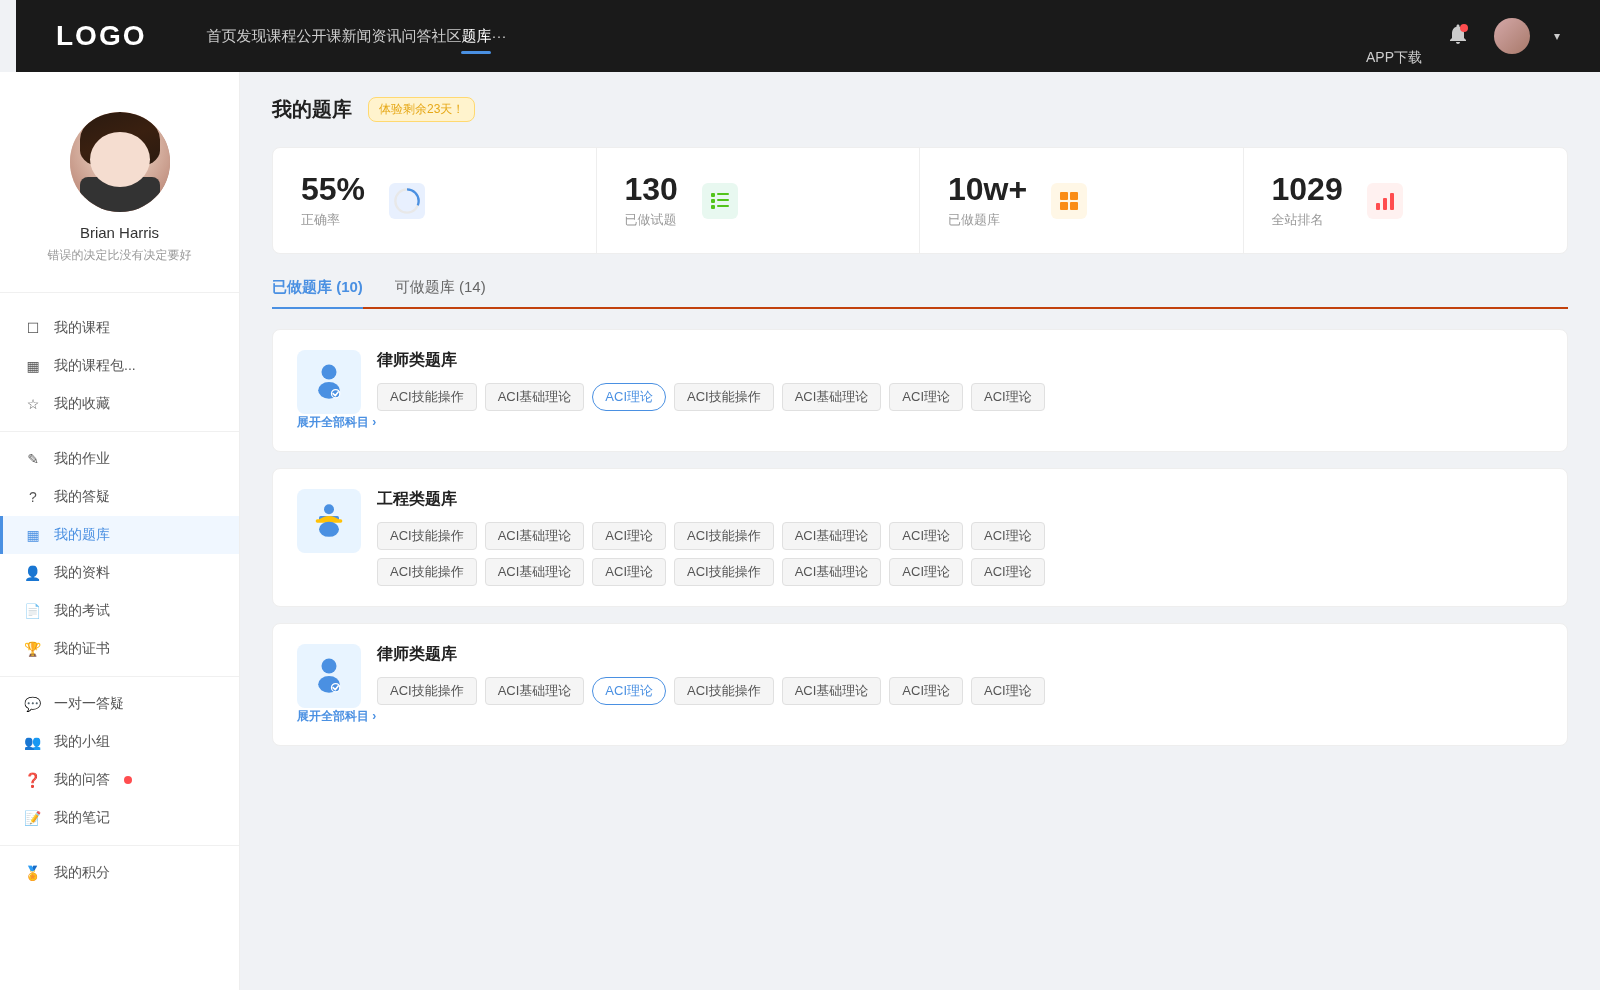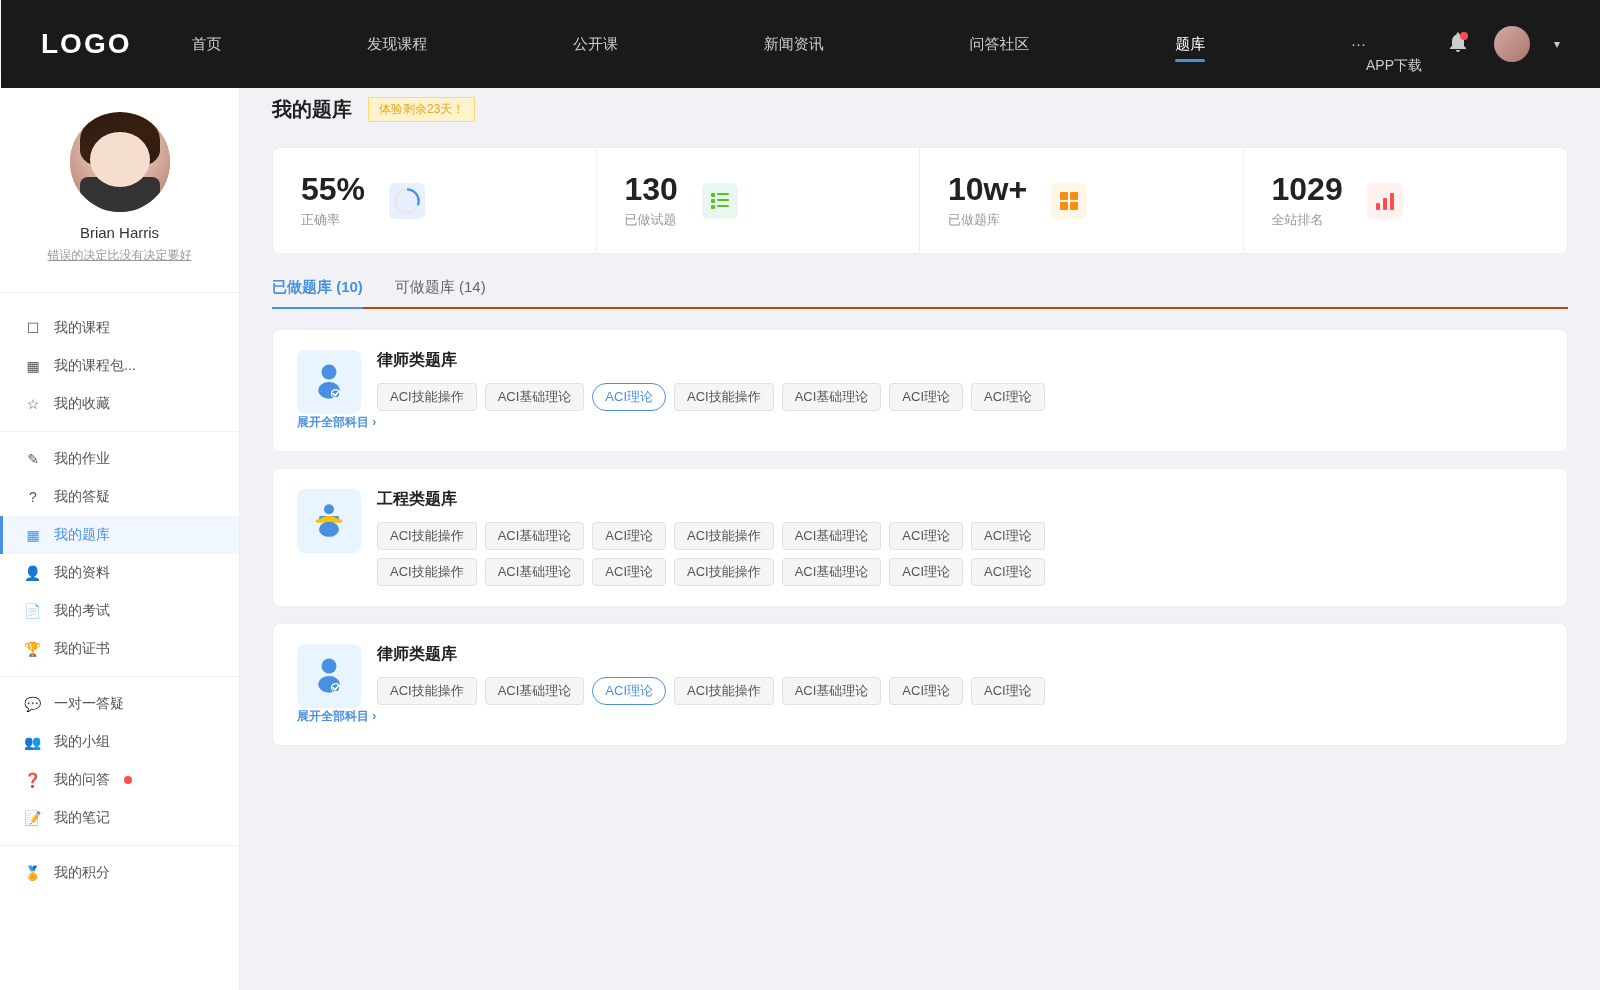--- a/index.html
+++ b/index.html
@@ -1,39 +1,38 @@
 <!DOCTYPE html>
 <html><head>
   <meta charset="utf-8">
   <style>
     * { box-sizing: border-box; margin: 0; padding: 0; }
     body { font-family: -apple-system, BlinkMacSystemFont, 'PingFang SC', 'Microsoft YaHei', sans-serif; background: #f0f2f5; min-height: 990px; }
 
     
     .navbar {
       background: #1a1a1a;
-      height: 88px;
+      height: 72px;
       display: flex;
       align-items: center;
       padding: 11px 40px;
       position: fixed;
-      top: 0; left: 1px; right: 0;
+      top: 0; left: 16px; right: 0;
       z-index: 100;
     }
     .nav-logo {
       color: white;
       font-size: 28px;
       font-weight: bold;
       letter-spacing: 2px;
       margin-right: 60px;
     }
     .nav-links {
       display: flex;
       flex: 1;
-      justify-content: space-between;
     }
     .nav-link {
       color: #ccc;
       font-size: 15px;
       cursor: pointer;
       padding: 4px 0;
       position: relative;
     }
     .nav-link.active {
       color: white;
@@ -119,21 +118,20 @@
     .sidebar-name {
       font-size: 15px;
       font-weight: 500;
       color: #333;
       margin-bottom: 6px;
     }
     .sidebar-motto {
       font-size: 12px;
       color: #999;
       text-align: center;
-      text-decoration: underline;
     }
     .sidebar-menu {
       padding: 16px 0;
     }
     .menu-item {
       display: flex;
       align-items: center;
       padding: 10px 24px;
       gap: 12px;
       cursor: pointer;
@@ -186,21 +184,21 @@
     .page-title {
       font-size: 20px;
       font-weight: 600;
       color: #222;
     }
     .trial-badge {
       background: #fff3cd;
       color: #e6a817;
       font-size: 12px;
       padding: 3px 10px;
-      border-radius: 0;
+      border-radius: 8px;
       border: 1px solid #ffd970;
     }
 
     
     .stats-row {
       display: grid;
       grid-template-columns: repeat(4, 1fr);
       gap: 0;
       background: #fff;
       border-radius: 8px;

